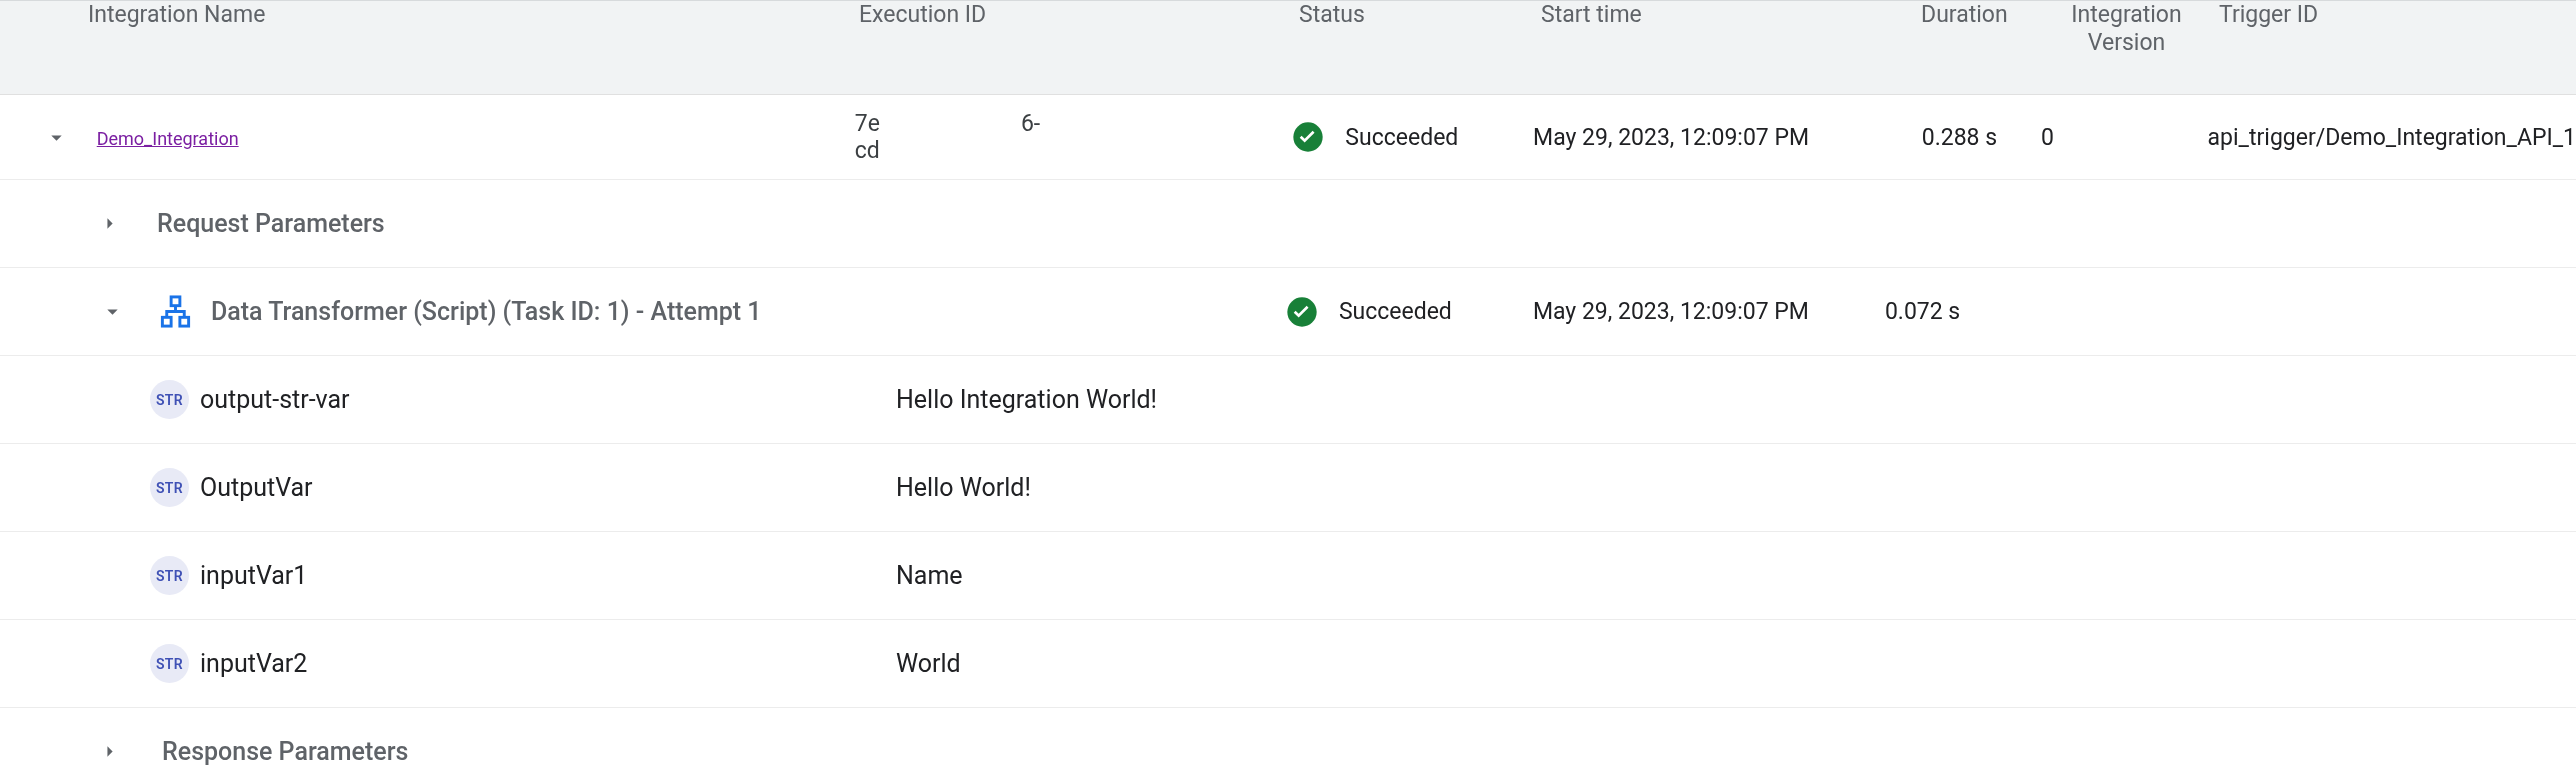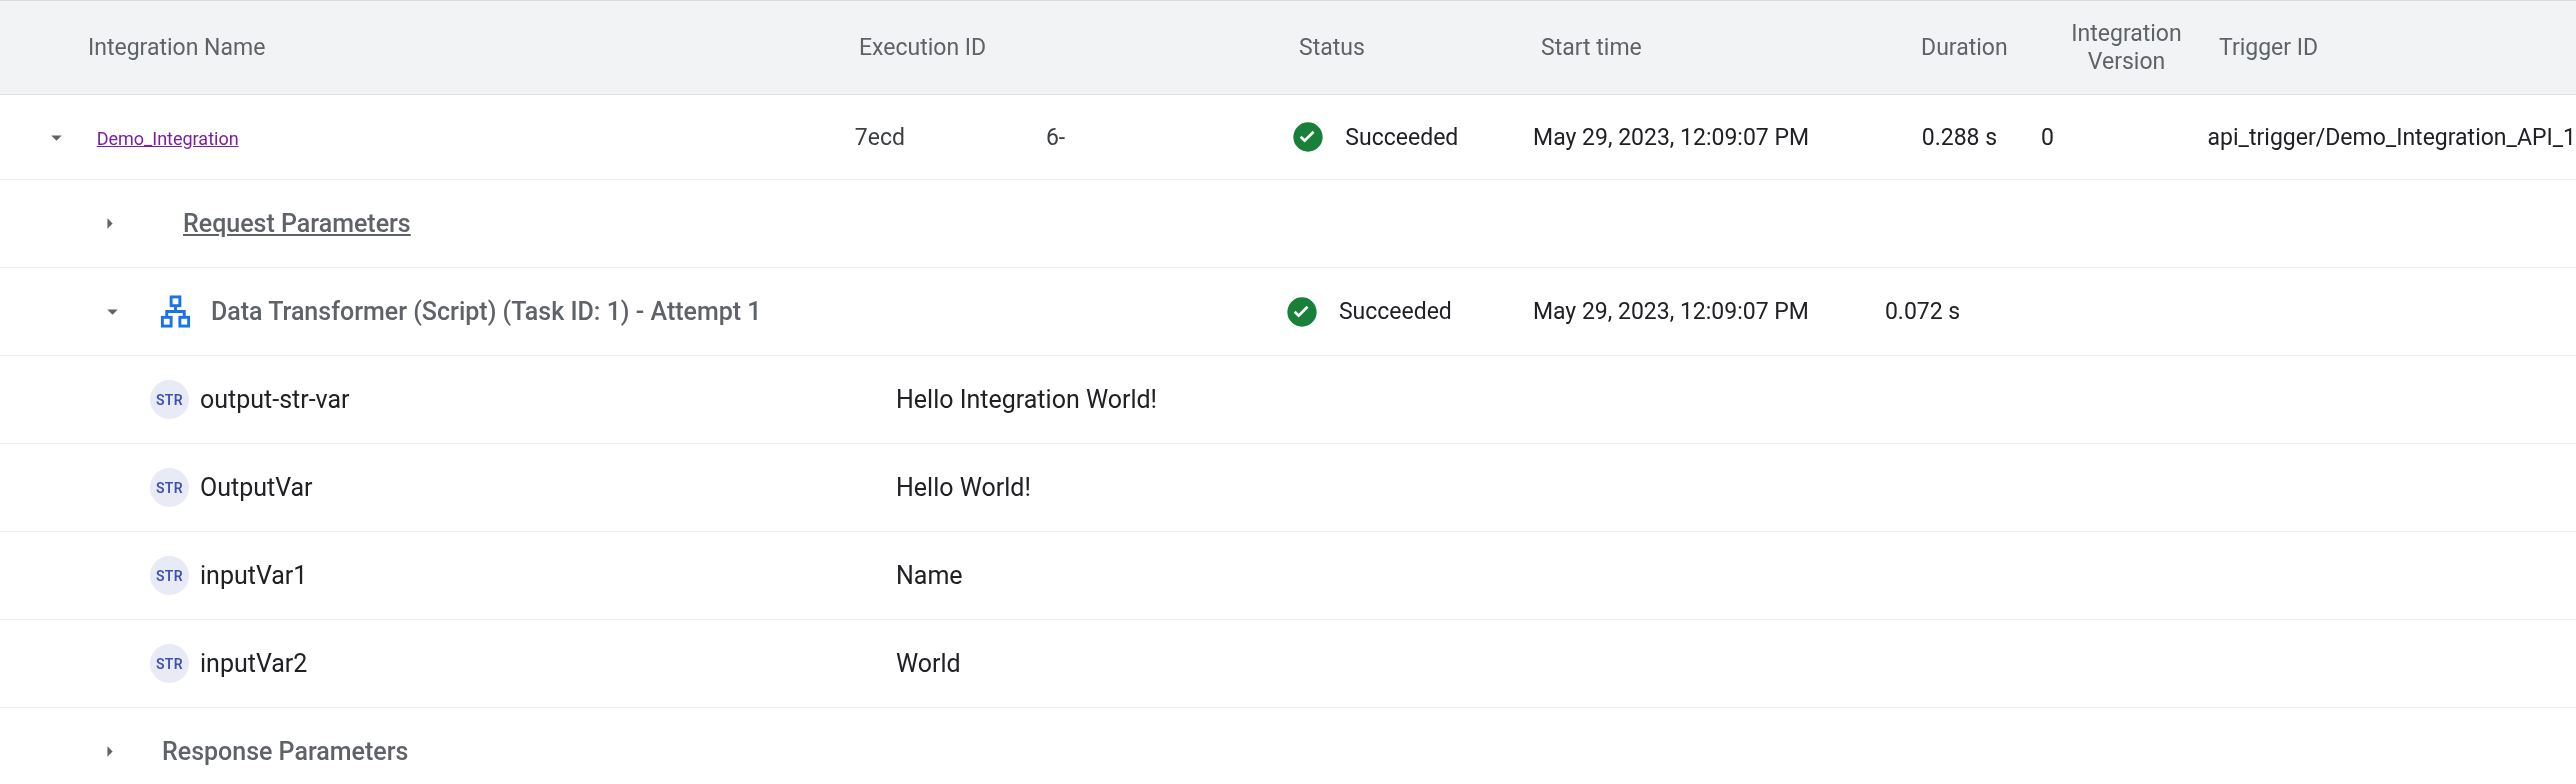--- a/index.html
+++ b/index.html
@@ -1,20 +1,20 @@
 <!DOCTYPE html>
 <html><head>
 <meta charset="utf-8">
 <style>
   * { box-sizing: border-box; }
   html, body { margin: 0; padding: 0; font-family: Roboto, "Helvetica Neue", Arial, sans-serif; font-size: 23px; color: #202124; background: #fff; }
   .root { width: 2576px; }
   .header-row {
     display: flex;
-    align-items: center;
+    align-items: flex-start;
     background: #f1f3f4;
     border-top: 1.8px solid #d7dadc;
     border-bottom: 1.8px solid #e0e0e0;
     height: 95px;
     padding-left: 44px;
   }
   .header-cell {
     color: #5f6368;
     font-size: 23px;
     font-weight: 400;
@@ -103,21 +103,21 @@
     <div class="chev-wrap">
       <svg class="chevron" viewBox="0 0 24 24">
           <path d="M7 10l5 5 5-5z"></path>
         </svg>
     </div>
     <div style="width:722px;">
       <a class="link-text">Demo_Integration</a>
     </div>
     <div class="col-exec">
       <div class="exec-id-cell">
-        <div style="display:flex; ">
+        <div style="display:flex; flex-direction:column;">
           <span>7e</span>
           <span>cd</span>
         </div>
         <span>6-</span>
       </div>
     </div>
     <div class="col-status top-row-status">
       <svg class="status-icon" viewBox="0 0 24 24">
         <circle cx="12" cy="12" r="11" fill="#188038"></circle>
         <path d="M9.5 16.2 5.8 12.5l1.4-1.4 2.3 2.3 6-6 1.4 1.4z" fill="#fff"></path>
@@ -129,21 +129,21 @@
     <div class="col-ver" style="text-align:left; padding-left:17.6px;">0</div>
     <div class="col-trig">api_trigger/Demo_Integration_API_1</div>
   </div>
 
   <div class="section-row">
     <div class="chev-wrap">
       <svg class="chevron" viewBox="0 0 24 24">
           <path d="M10 7l5 5-5 5z"></path>
         </svg>
     </div>
-    <span style="margin-left:33px;text-decoration:underline;">Request Parameters</span>
+    <span style="margin-left:7px;">Request Parameters</span>
   </div>
 
   <div class="task-row">
     <div class="chev-wrap">
       <svg class="chevron" viewBox="0 0 24 24">
           <path d="M7 10l5 5 5-5z"></path>
         </svg>
     </div>
     <svg class="hier-icon" viewBox="0 0 24 24">
       <rect x="9" y="2" width="6" height="6" fill="none" stroke="#1a73e8" stroke-width="2"></rect>

